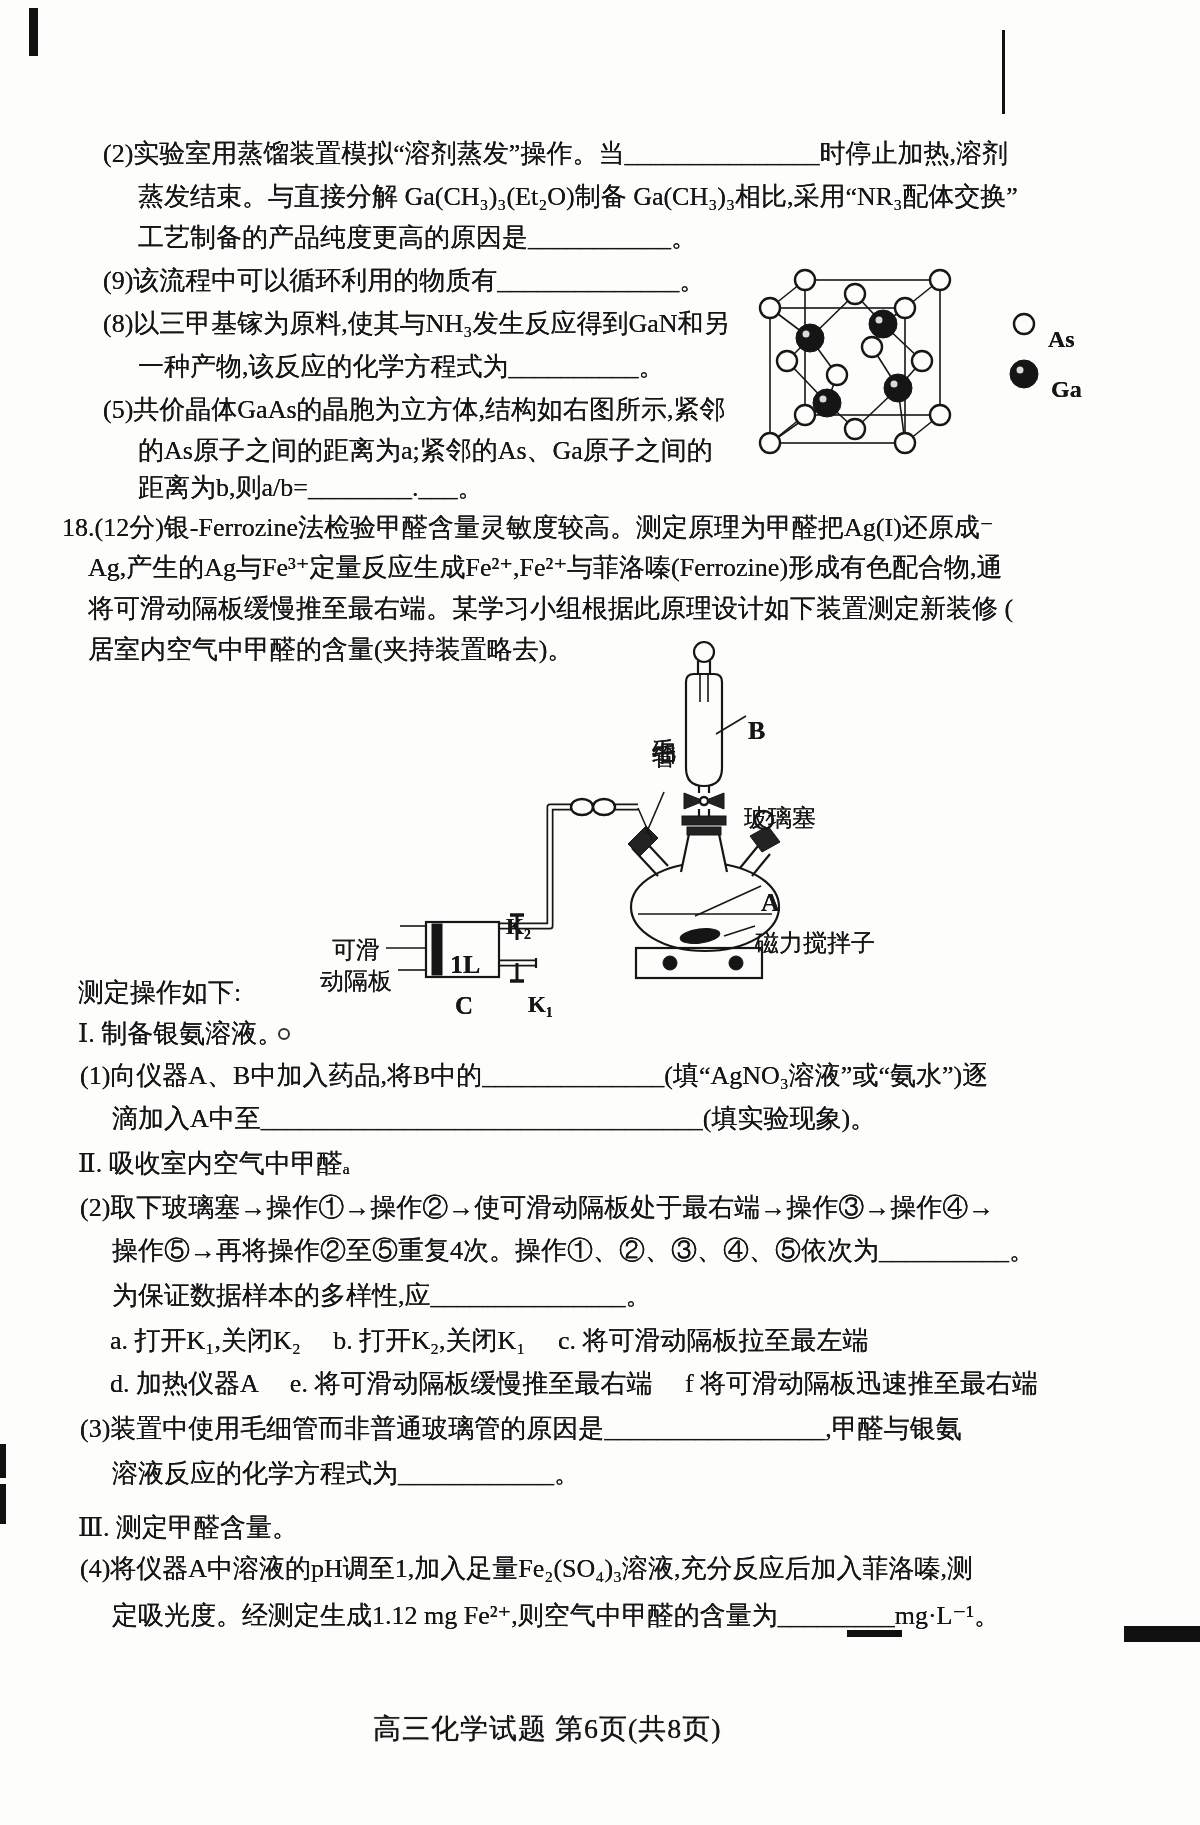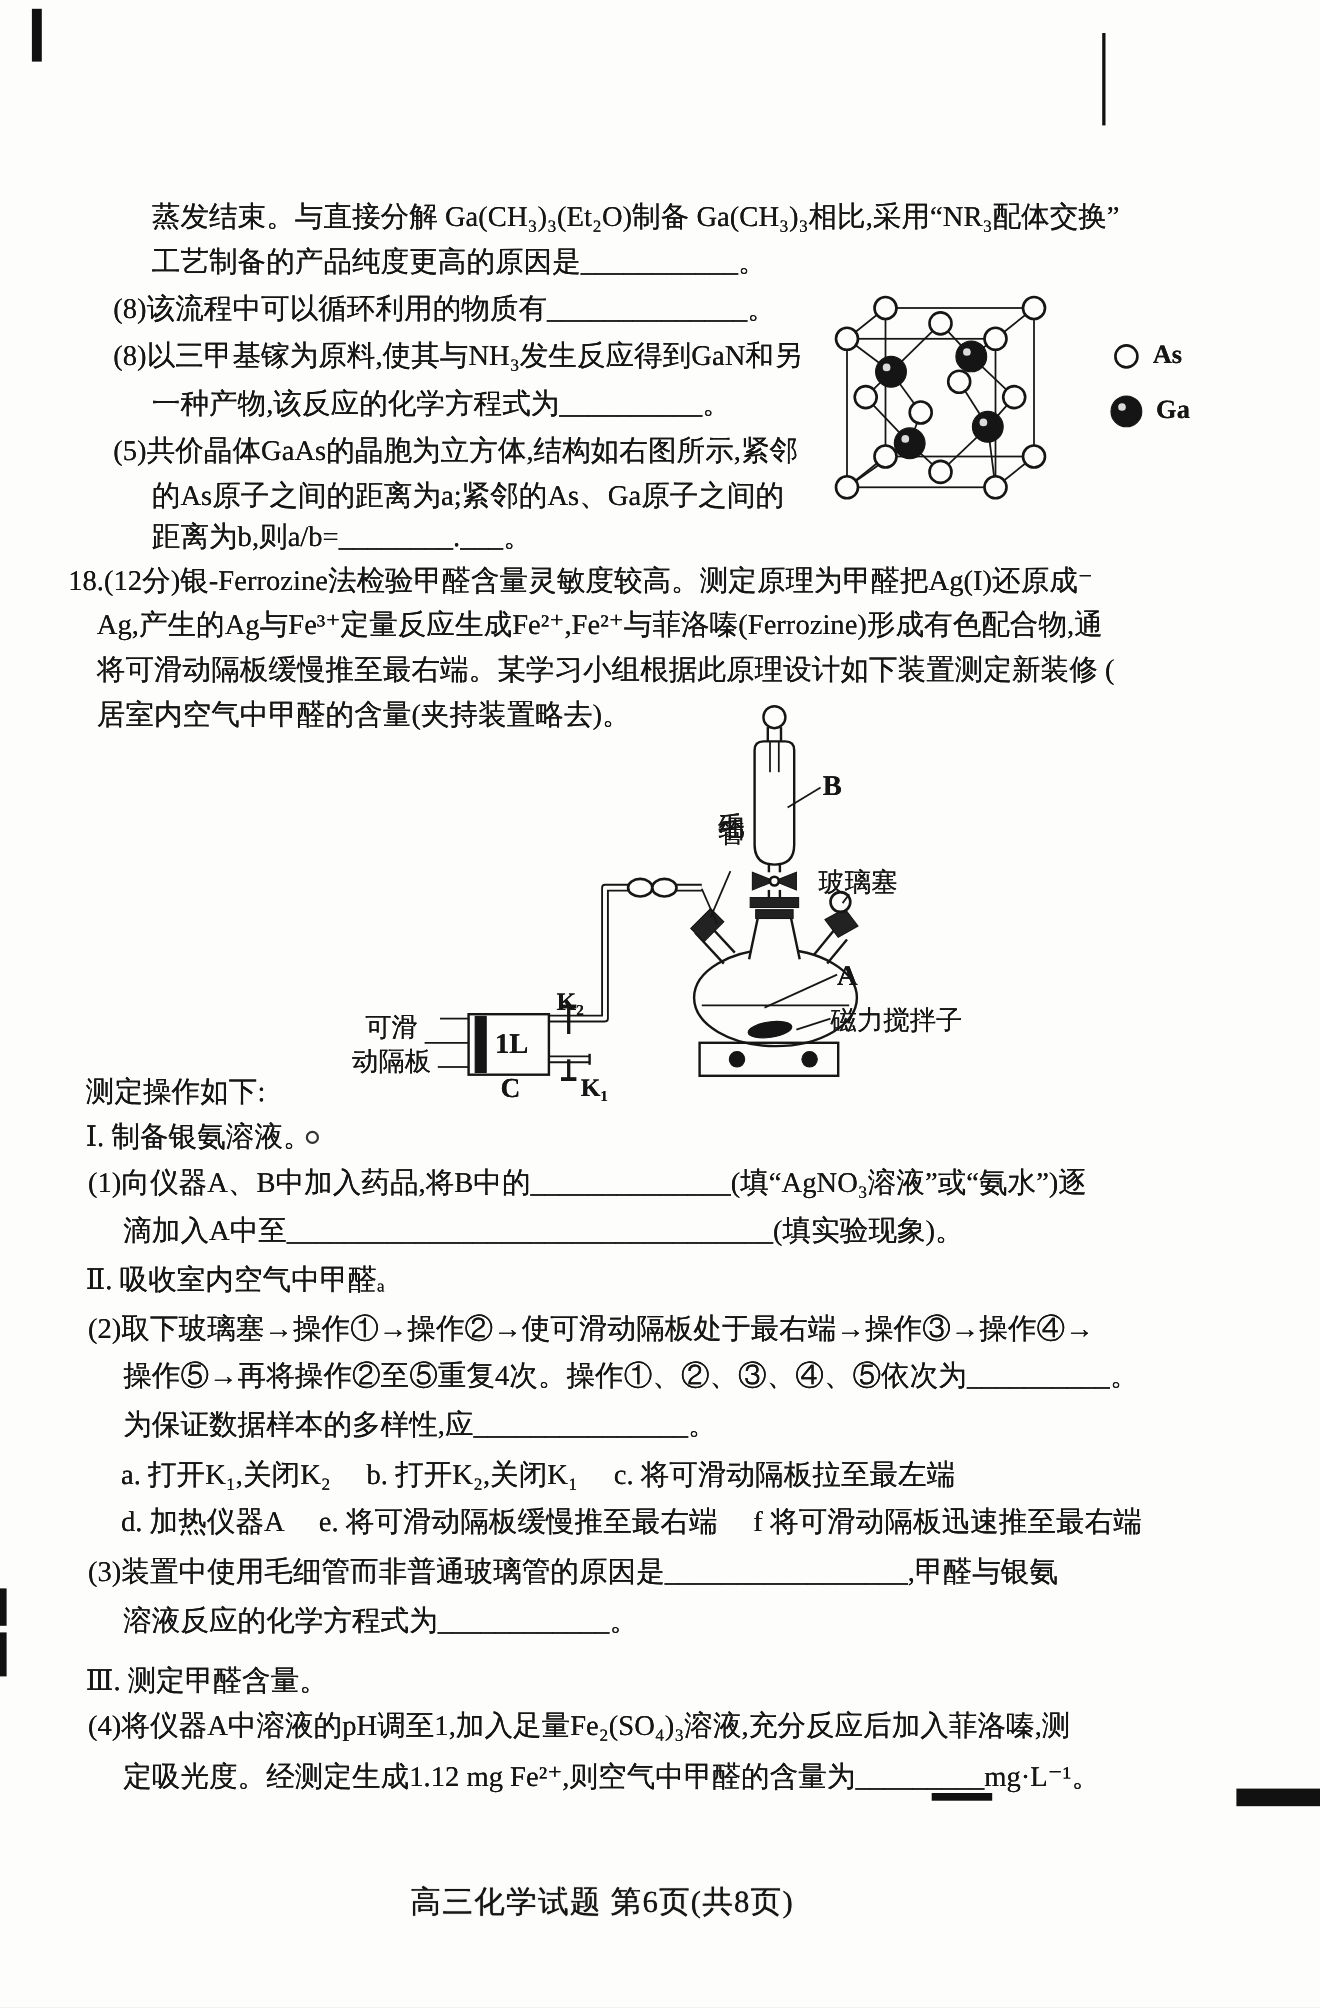--- a/index.html
+++ b/index.html
@@ -1,41 +1,42 @@
 <!DOCTYPE html>
 <html><head>
 <meta charset="utf-8">
 <style>
   html,body{margin:0;padding:0;background:#e8e8e6;}
   .page{position:relative;width:1200px;height:1825px;background:#fdfdfb;
         font-family:"Liberation Serif","DejaVu Serif",serif;color:#161616;overflow:hidden;}
   .ln{position:absolute;white-space:nowrap;font-size:26px;line-height:32px;
       text-shadow:0 0 0.6px #161616;}
-  .dlabel{position:absolute;white-space:nowrap;font-size:24px;text-shadow:0 0 0.6px #161616;}
+  .dlabel{position:absolute;white-space:nowrap;font-size:24px;text-shadow:0 0 0.6px #161616;margin-top:16px;}
   .vlabel{position:absolute;writing-mode:vertical-rl;text-orientation:upright;
           font-size:24px;letter-spacing:4px;text-shadow:0 0 0.6px #161616;}
   .footer{position:absolute;white-space:nowrap;font-size:28px;letter-spacing:1px;
           text-shadow:0 0 0.7px #161616;}
   svg{position:absolute;}
   svg .s{stroke:#161616;fill:none;stroke-width:2.2;}
   svg .sthin{stroke:#161616;fill:none;stroke-width:1.6;}
   svg .atom{fill:#fdfdfb;stroke:#161616;stroke-width:2.4;}
   svg .fatom{fill:#151515;stroke:#151515;}
   svg .dark{fill:#222;stroke:#161616;stroke-width:1;}
   .mark{position:absolute;background:#111;}
   .ringmark{position:absolute;border:2px solid #333;border-radius:50%;width:8px;height:8px;}
 </style>
 </head>
 <body>
 
 <div class="page">
 
+  <div class="ln" style="left:103px;top:138px">(2)实验室用蒸馏装置模拟“溶剂蒸发”操作。当_______________时停止加热,溶剂</div>
   <div class="ln" style="left:138px;top:222px">工艺制备的产品纯度更高的原因是___________。</div>
   <div class="ln" style="left:138px;top:181px">蒸发结束。与直接分解 Ga(CH₃)₃(Et₂O)制备 Ga(CH₃)₃相比,采用“NR₃配体交换”</div>
-  <div class="ln" style="left:103px;top:265px">(8)该流程中可以循环利用的物质有______________。</div>
+  <div class="ln" style="left:103px;top:265px">(9)该流程中可以循环利用的物质有______________。</div>
   <div class="ln" style="left:103px;top:308px">(8)以三甲基镓为原料,使其与NH₃发生反应得到GaN和另</div>
   <div class="ln" style="left:138px;top:351px">一种产物,该反应的化学方程式为__________。</div>
   <div class="ln" style="left:103px;top:394px">(5)共价晶体GaAs的晶胞为立方体,结构如右图所示,紧邻</div>
   <div class="ln" style="left:138px;top:435px">的As原子之间的距离为a;紧邻的As、Ga原子之间的</div>
   <div class="ln" style="left:138px;top:472px">距离为b,则a/b=________.___。</div>
 
   <svg style="left:755px;top:258px" width="410" height="230" viewBox="0 0 410 230">
 
     <g class="sthin">
       <rect x="15" y="50" width="135" height="135"></rect>

